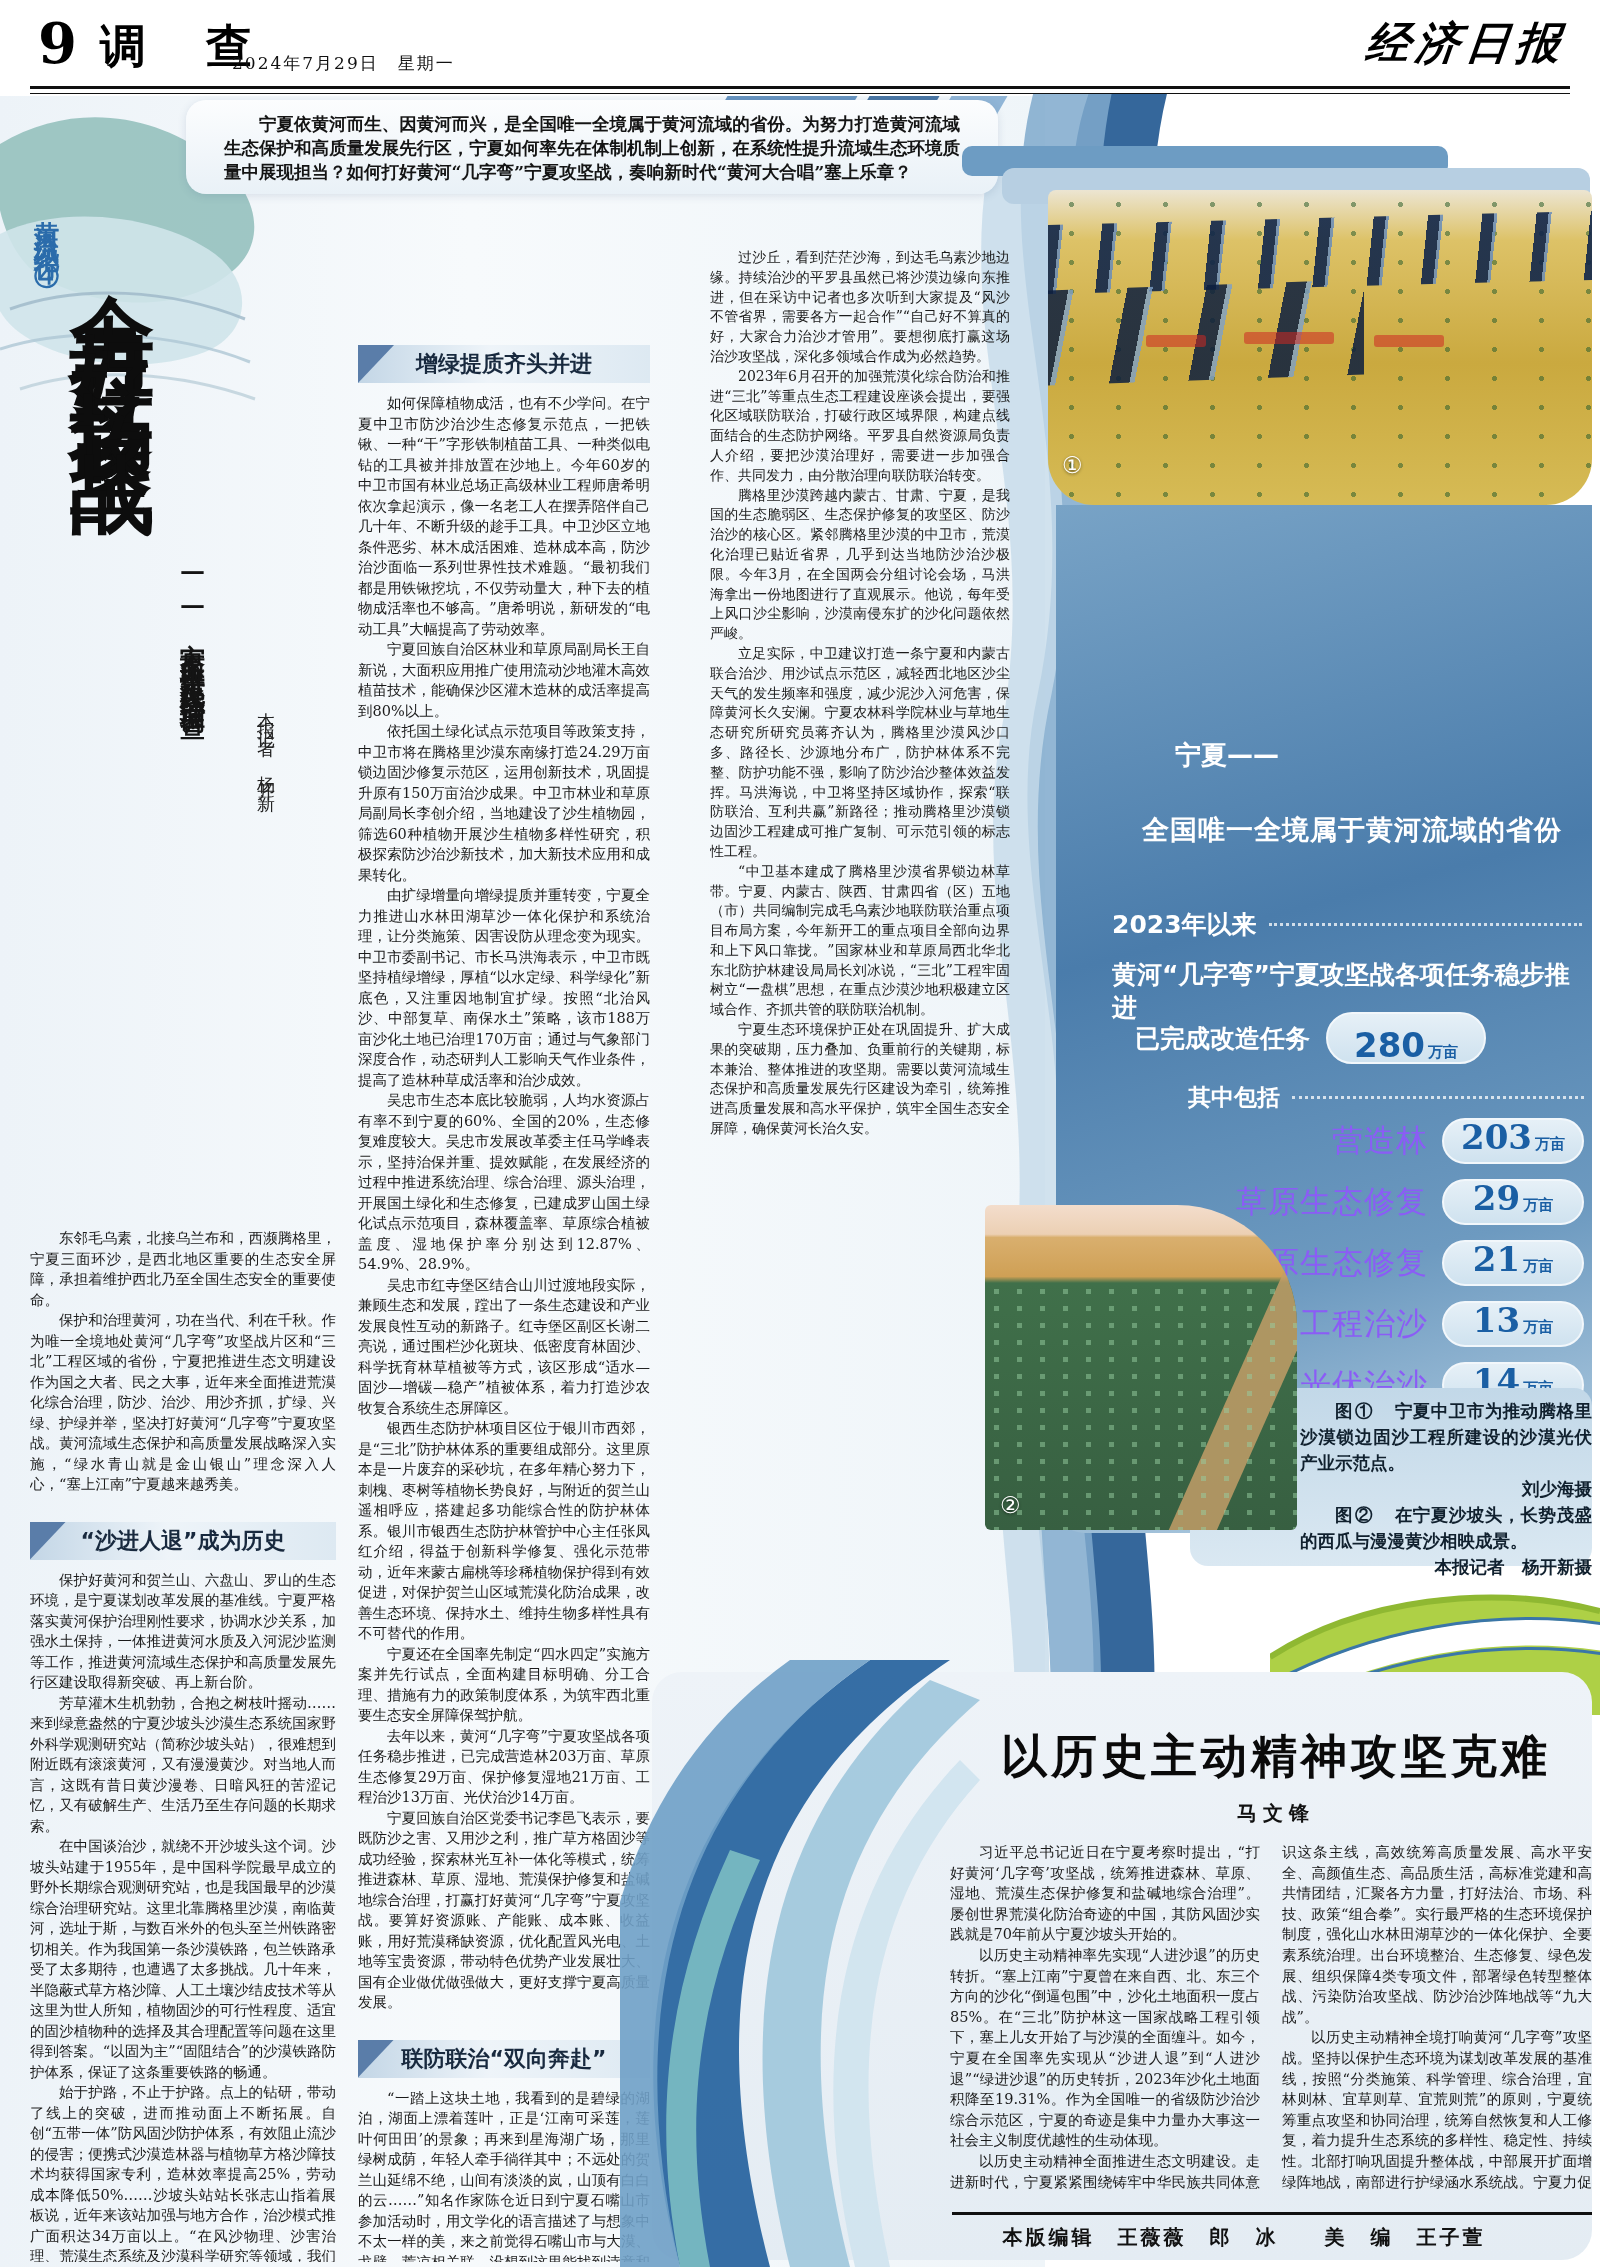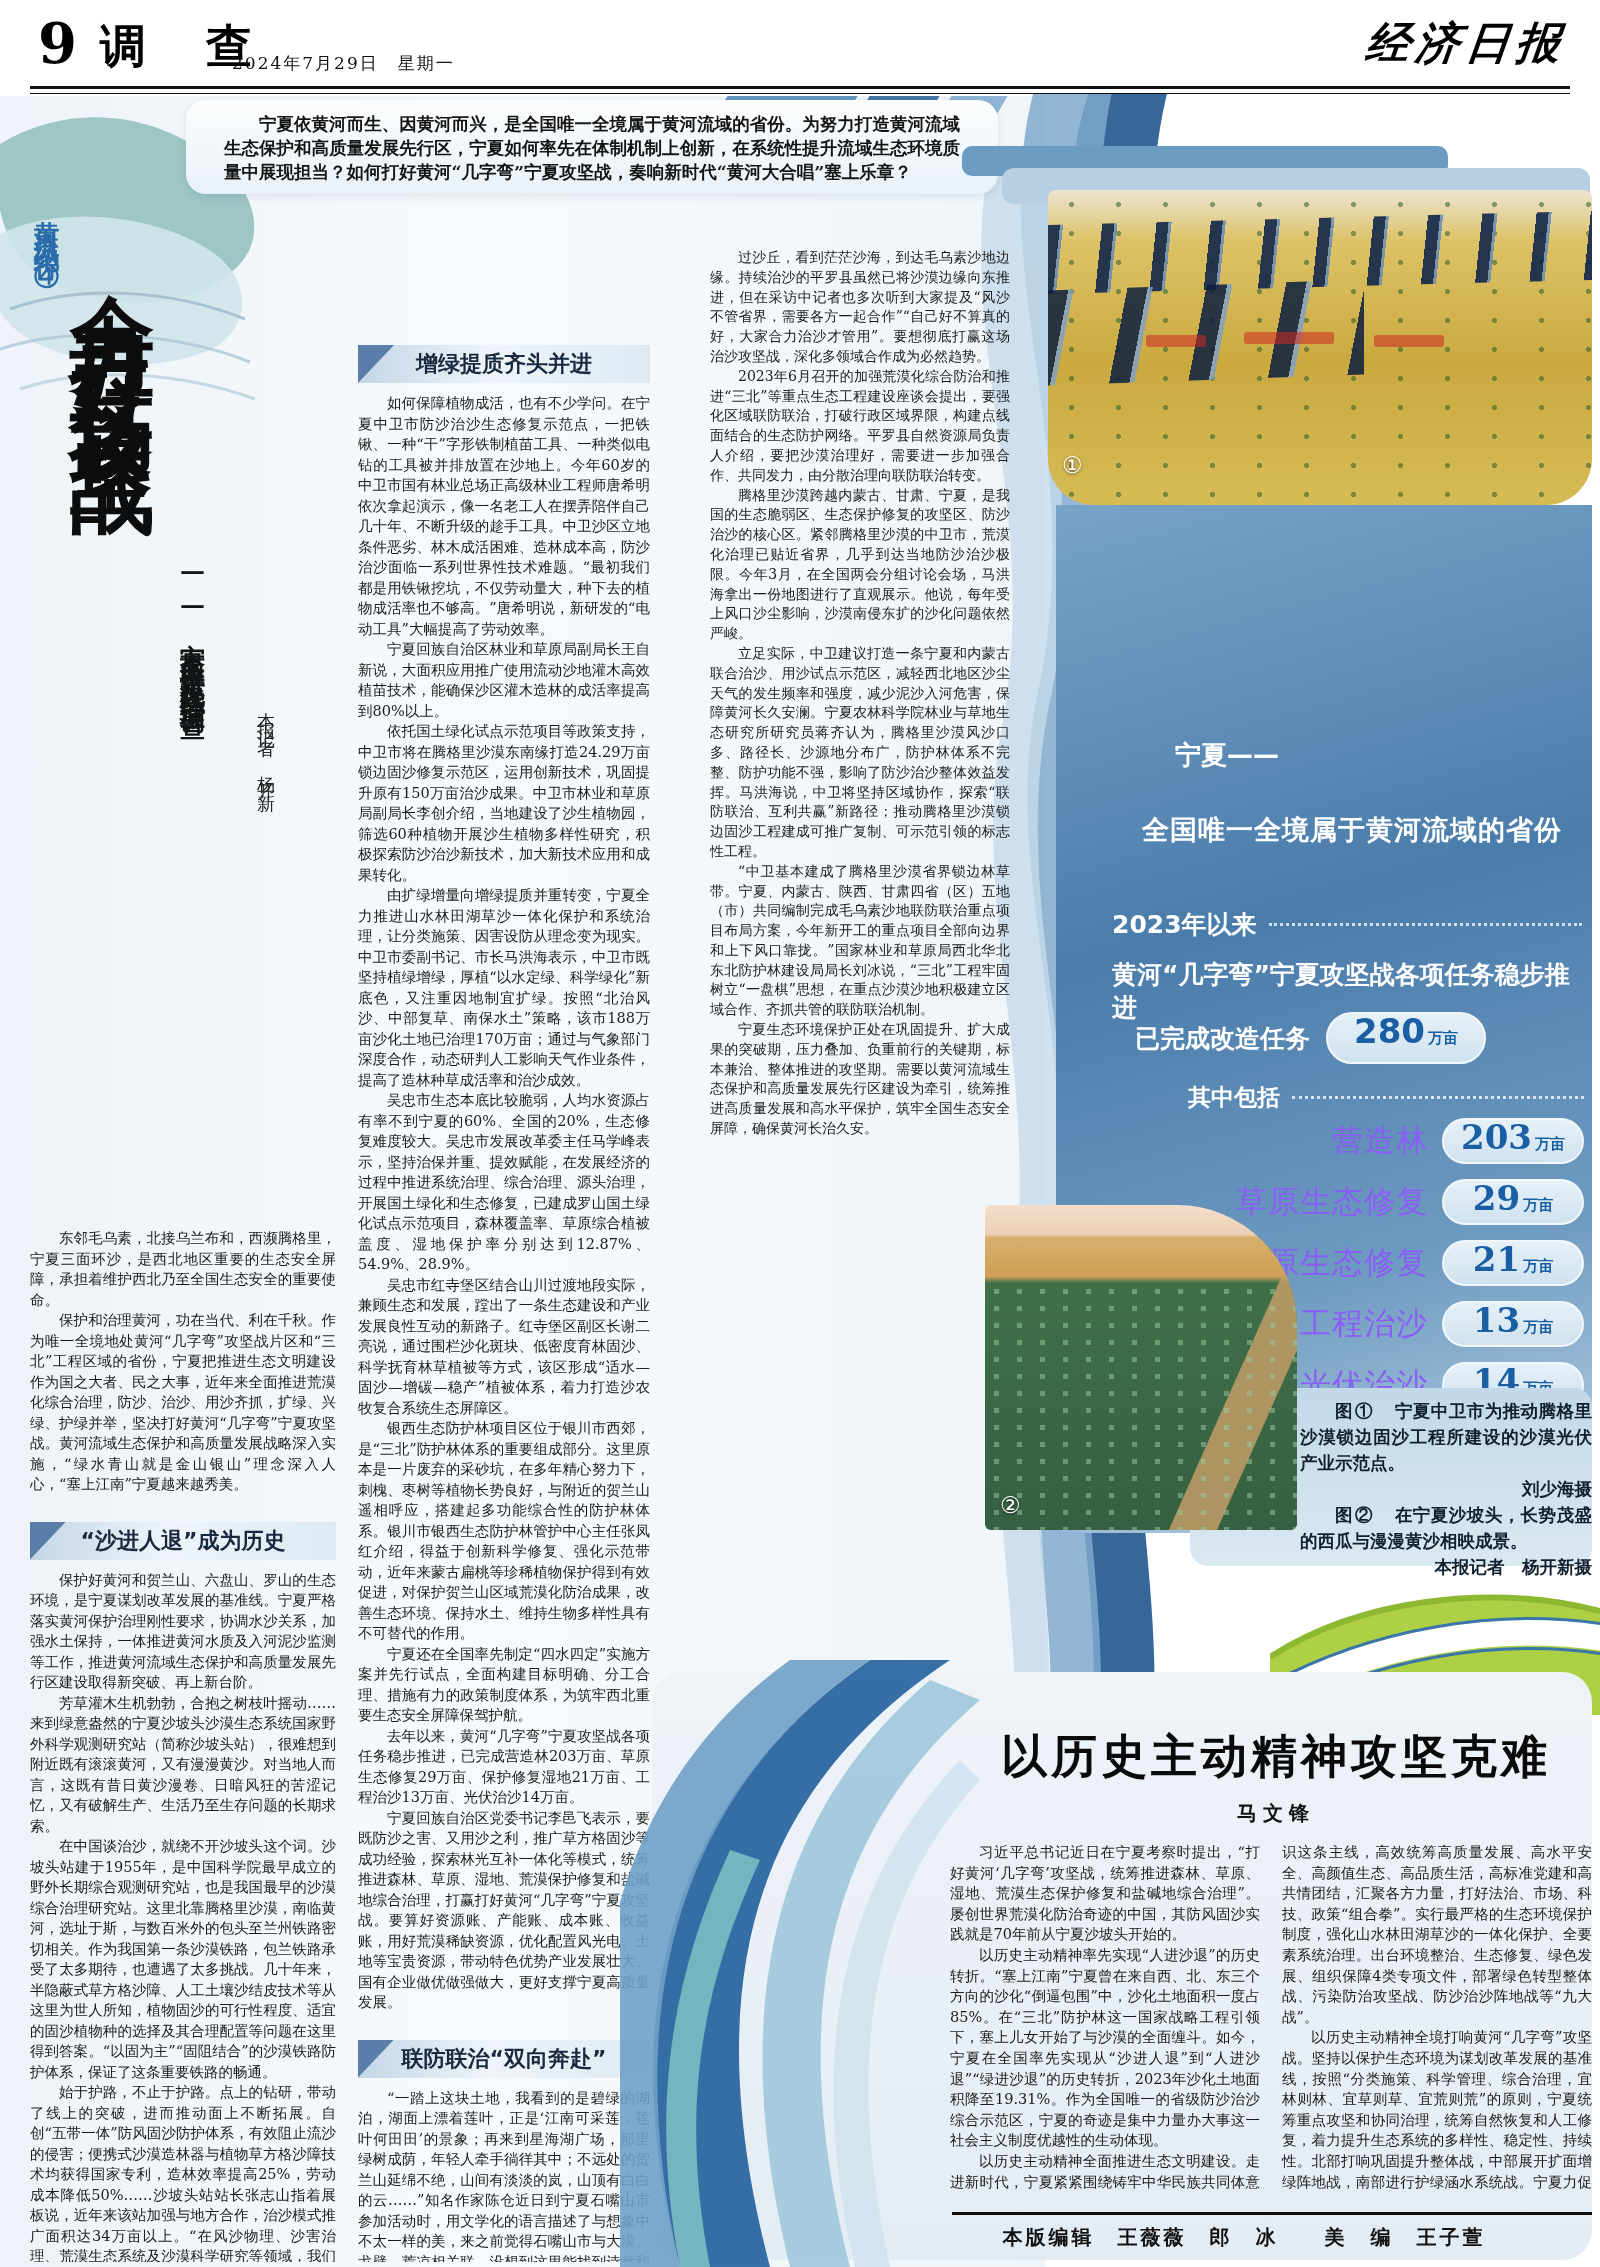--- a/index.html
+++ b/index.html
@@ -211,21 +211,21 @@
   <div class="ig-text" style="left:1142px;top:812px;font-size:27px;width:450px;letter-spacing:1px;">全国唯一全境属于黄河流域的省份</div>
 
   <div class="ig-text ig-flex" style="left:1112px;top:908px;width:470px;font-size:25px;">
     <span>2023年以来</span>
     <span class="dots"></span>
   </div>
   <div class="ig-text" style="left:1112px;top:958px;font-size:25px;width:480px;">黄河“几字弯”宁夏攻坚战各项任务稳步推进</div>
 
   <div class="ig-text ig-flex" style="left:1135px;top:1012px;gap:16px;">
     <span style="font-size:25px;">已完成改造任务</span>
-    <span class="pill" style="width:156px;height:48px;">
+    <span class="pill" style="width:156px;height:48px;align-items:flex-end;">
       <span class="num">280</span>
       <span class="unit">万亩</span>
     </span>
   </div>
 
   <div class="ig-text ig-flex" style="left:1188px;top:1082px;width:396px;font-size:23px;">
     <span>其中包括</span>
     <span class="dots"></span>
   </div>
 

